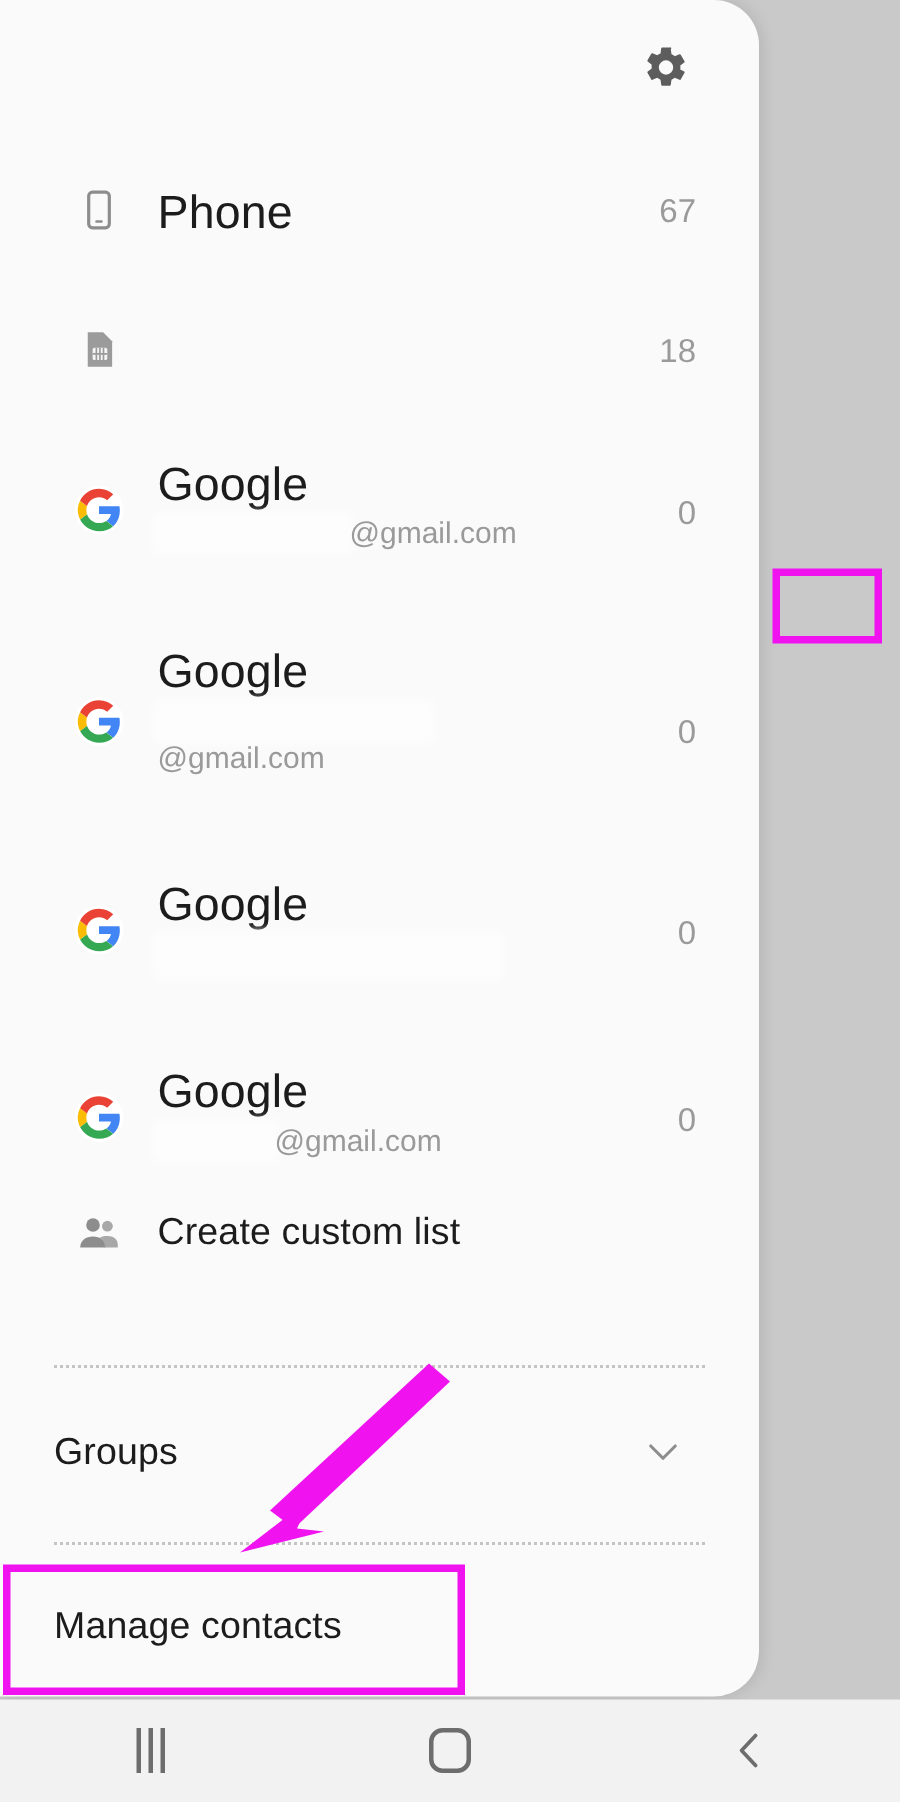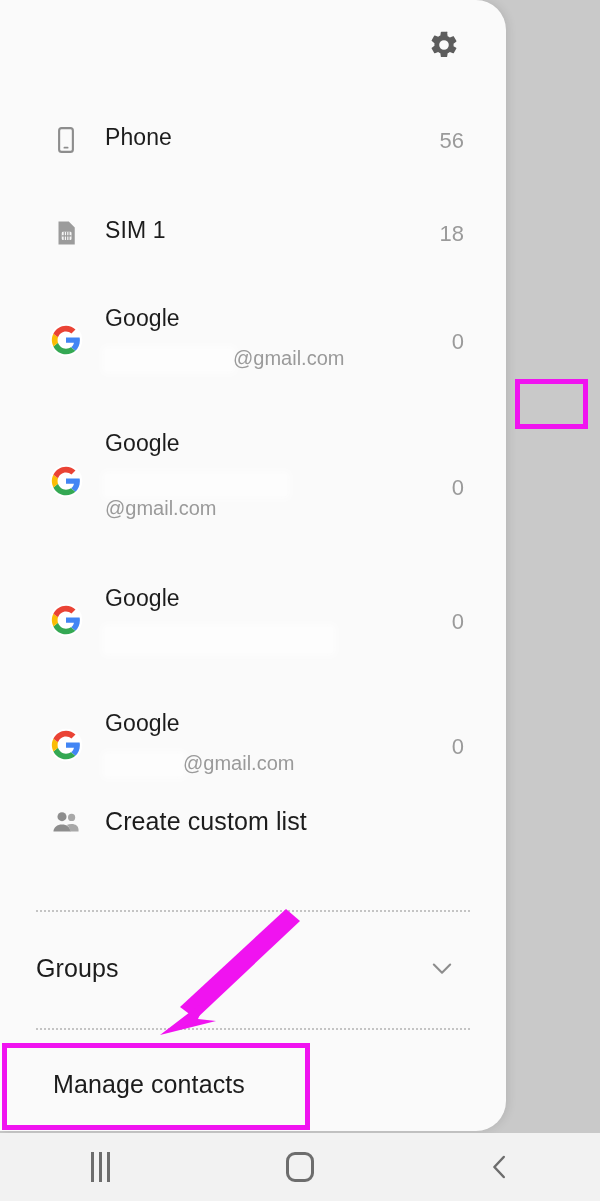--- a/index.html
+++ b/index.html
@@ -46,24 +46,24 @@
     display:flex; align-items:center;
   }
   .acct-icon {
     position:absolute; left:48px; width:36px; height:36px;
     display:flex; align-items:center; justify-content:center;
   }
   .acct-texts {
     position:absolute; left:105px; width:300px;
   }
   .acct-title {
-    font-size:23px; color:#1c1c1c; line-height:1.18; letter-spacing:0.1px;
+    font-size:31px; color:#1c1c1c; line-height:1.18; letter-spacing:0.1px;
   }
   .acct-sub {
-    font-size:20px; color:#9a9a9a; line-height:1.25; margin-top:14px;
+    font-size:20px; color:#9a9a9a; line-height:1.25; margin-top:2px;
     white-space:normal; word-break:break-word;
   }
   .redact {
     display:inline-block; background:#fdfdfd; vertical-align:middle;
     border-radius:2px; height:22px;
     box-shadow:0 0 6px 3px #fdfdfd;
   }
   .acct-count {
     position:absolute; right:42px;
     font-size:22px; color:#9a9a9a; text-align:right; width:40px;
@@ -166,33 +166,30 @@
   <div class="acct-row" style="top:116px; height:48px;">
     <div class="acct-icon" style="top:6px;">
       <svg width="30" height="30" viewBox="0 0 24 24">
         <rect x="6.5" y="2.5" width="11" height="19" rx="2" fill="none" stroke="#8d8d8d" stroke-width="1.7"></rect>
         <rect x="10" y="17.4" width="4" height="1.4" rx="0.7" fill="#8d8d8d"></rect>
       </svg>
     </div>
     <div class="acct-texts" style="top:8px;">
       <div class="acct-title">Phone</div>
     </div>
-    <div class="acct-count" style="top:12px;">56</div>
+    <div class="acct-count" style="top:12px;">67</div>
   </div>
 
   <div class="acct-row" style="top:209px; height:48px;">
     <div class="acct-icon" style="top:6px;">
       <svg width="30" height="30" viewBox="0 0 24 24">
         <path d="M6 2.8h8.2L19 7.6V21.2H6z" fill="#9b9b9b"></path>
         <rect x="8.6" y="11" width="7.8" height="6.6" rx="1" fill="#f5f5f5"></rect>
         <path d="M10.6 11v6.6M12.5 11v6.6M14.4 11v6.6M8.6 14.3h7.8" stroke="#9b9b9b" stroke-width="0.9"></path>
       </svg>
-    </div>
-    <div class="acct-texts" style="top:8px;">
-      <div class="acct-title">SIM 1</div>
     </div>
     <div class="acct-count" style="top:12px;">18</div>
   </div>
 
   <div class="acct-row" style="top:305px; height:70px;">
     <div class="acct-icon" style="top:17px;">
       <svg width="34" height="34" viewBox="0 0 48 48">
         <circle cx="24" cy="24" r="23" fill="#ffffff"></circle>
         <path fill="#4285F4" d="M43.6 24.5c0-1.6-.1-2.8-.4-4H24v7.3h11.2c-.2 1.9-1.4 4.7-4.1 6.6l6.3 4.9c3.7-3.4 6.2-8.5 6.2-14.8z"></path>
         <path fill="#34A853" d="M24 44c5.4 0 9.9-1.8 13.2-4.8l-6.3-4.9c-1.7 1.2-4 2-6.9 2-5.3 0-9.7-3.5-11.3-8.3l-6.5 5C9.6 39.6 16.3 44 24 44z"></path>
@@ -277,21 +274,21 @@
     <div class="chev">
       <svg width="28" height="28" viewBox="0 0 24 24">
         <path d="M5 9l7 7 7-7" fill="none" stroke="#8d8d8d" stroke-width="1.8" stroke-linecap="round" stroke-linejoin="round"></path>
       </svg>
     </div>
   </div>
 
   <div class="sep" style="top:1028px;"></div>
 
   <div class="plain-row" style="top:1056px;">
-    <div class="plain-label" style="position:absolute; left:36px; top:14px;margin-left:17px;">Manage contacts</div>
+    <div class="plain-label" style="position:absolute; left:36px; top:14px;">Manage contacts</div>
   </div>
 
 </div>
 
 <div class="hl-hamburger"></div>
 <div class="hl-manage"></div>
 
 <svg id="arrow-svg" viewBox="0 0 160 150">
   <g fill="#f013f0">
     <path d="M136 14 L150 26 L46 124 L30 112 Z"></path>

